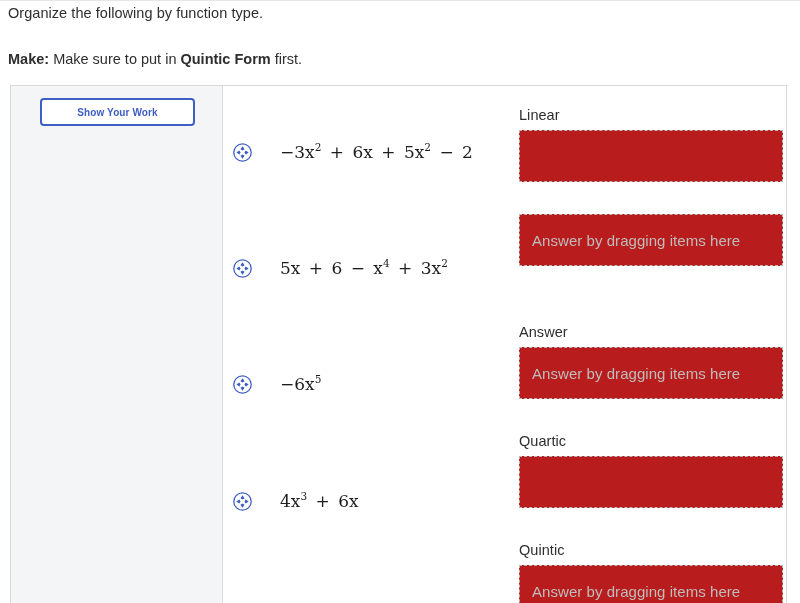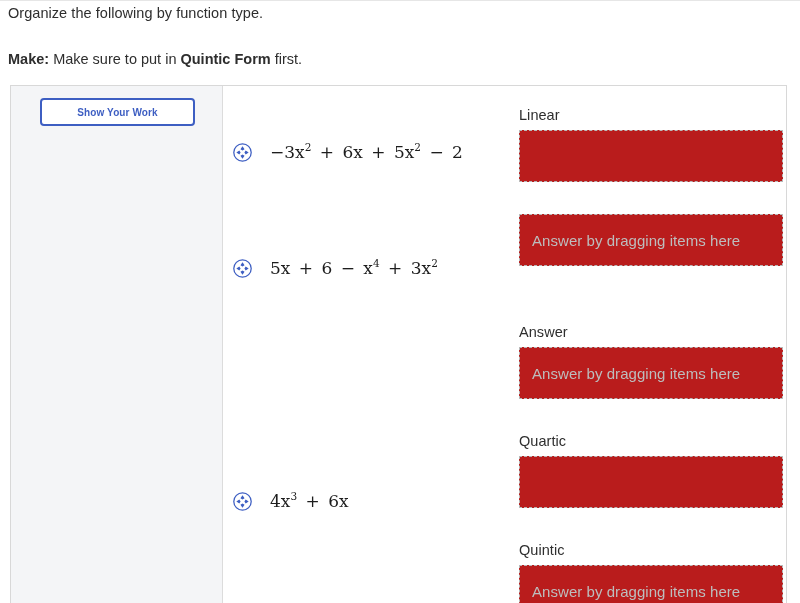--- a/index.html
+++ b/index.html
@@ -105,21 +105,21 @@
     align-items: center;
     cursor: move;
   }
   .drag-handle {
     width: 19px;
     height: 19px;
     flex: 0 0 19px;
     display: block;
   }
   .expr {
-    margin-left: 18px;
+    margin-left: 28px;
     font-family: "DejaVu Serif", serif;
     font-size: 17px;
     color: #1d1d1d;
     white-space: nowrap;
     line-height: 1;
   }
   .expr sup {
     font-size: 0.62em;
     vertical-align: super;
     line-height: 0;
@@ -184,20 +184,27 @@
         </svg>
         <span class="expr"><span>−3x</span><sup>2</sup><span class="op"> + </span><span>6x</span><span class="op"> + </span><span>5x</span><sup>2</sup><span class="op"> − </span><span>2</span></span>
       </div>
       <div class="drag-item" style="top: 167px;">
         <svg viewBox="0 0 24 24" class="drag-handle">
           <circle cx="12" cy="12" r="11" fill="#ffffff" stroke="#3d5ec2" stroke-width="1.6"></circle>
           <path d="M12 4.2 L14.6 8.0 L12 9.6 L9.4 8.0 Z M19.8 12 L16.0 14.6 L14.4 12 L16.0 9.4 Z M12 19.8 L9.4 16.0 L12 14.4 L14.6 16.0 Z M4.2 12 L8.0 9.4 L9.6 12 L8.0 14.6 Z" fill="#3d5ec2"></path>
         </svg>
         <span class="expr"><span>5x</span><span class="op"> + </span><span>6</span><span class="op"> − </span><span>x</span><sup>4</sup><span class="op"> + </span><span>3x</span><sup>2</sup></span>
       </div>
+      <div class="drag-item" style="top: 283px;">
+        <svg viewBox="0 0 24 24" class="drag-handle">
+          <circle cx="12" cy="12" r="11" fill="#ffffff" stroke="#3d5ec2" stroke-width="1.6"></circle>
+          <path d="M12 4.2 L14.6 8.0 L12 9.6 L9.4 8.0 Z M19.8 12 L16.0 14.6 L14.4 12 L16.0 9.4 Z M12 19.8 L9.4 16.0 L12 14.4 L14.6 16.0 Z M4.2 12 L8.0 9.4 L9.6 12 L8.0 14.6 Z" fill="#3d5ec2"></path>
+        </svg>
+        <span class="expr"><span>−6x</span><sup>5</sup></span>
+      </div>
       <div class="drag-item" style="top: 400px; text-align: center;">
         <svg viewBox="0 0 24 24" class="drag-handle">
           <circle cx="12" cy="12" r="11" fill="#ffffff" stroke="#3d5ec2" stroke-width="1.6"></circle>
           <path d="M12 4.2 L14.6 8.0 L12 9.6 L9.4 8.0 Z M19.8 12 L16.0 14.6 L14.4 12 L16.0 9.4 Z M12 19.8 L9.4 16.0 L12 14.4 L14.6 16.0 Z M4.2 12 L8.0 9.4 L9.6 12 L8.0 14.6 Z" fill="#3d5ec2"></path>
         </svg>
         <span class="expr"><span>4x</span><sup>3</sup><span class="op"> + </span><span>6x</span></span>
       </div>
     </div>
 
   <div class="zones-col">

